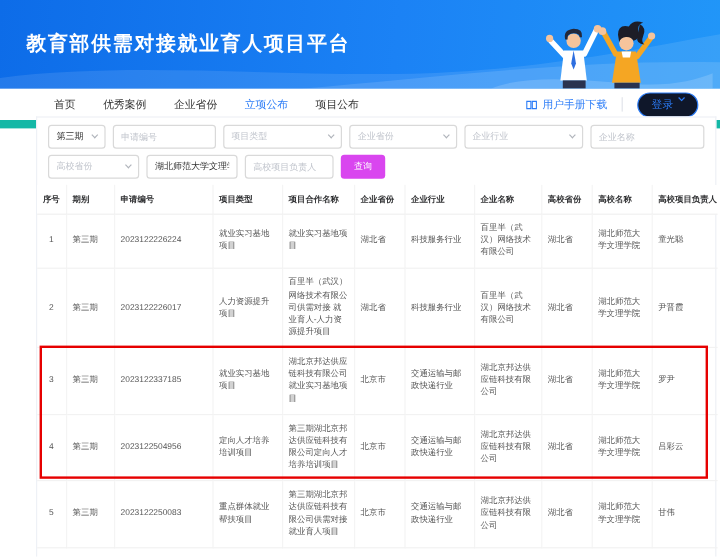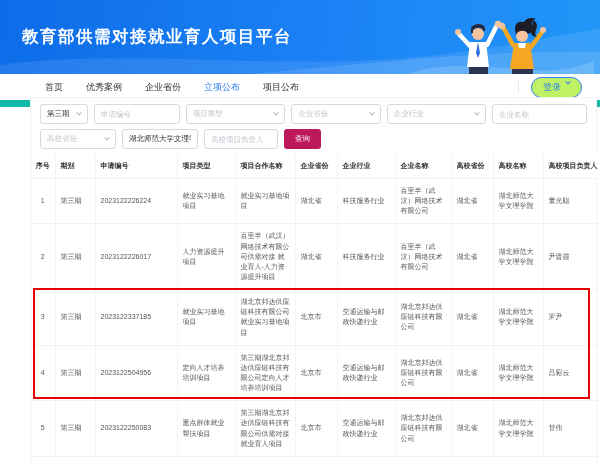--- a/index.html
+++ b/index.html
@@ -20,40 +20,40 @@
             padding-left:45px; padding-right:18px; border-bottom:7px solid #14b8a6; }
   .nav-item { display:flex; align-items:center; font-size:9px; color:#333; margin-right:23px;
               position:relative; cursor:pointer; white-space:nowrap; }
   .nav-item.active { color:#2b7cf7; }
   .nav-item.active::after { content:""; position:absolute; left:-3px; right:-3px; bottom:0;
                             height:2px; background:#2b7cf7; border-radius:1px; }
   .nav-right { margin-left:auto; display:flex; align-items:center; }
   .manual-link { display:flex; align-items:center; gap:4px; color:#2b7cf7; font-size:9px; cursor:pointer; }
   .nav-divider { width:1px; height:12px; background:#e1e4ea; margin:0 12px; }
   .login-btn { display:flex; align-items:flex-start; gap:5px; border:1px solid #2b7cf7; color:#2b7cf7;
-               background:#bef264; font-size:9px; padding:3px 11px; border-radius:11px; cursor:pointer; }
+               background:#0f172a; font-size:9px; padding:3px 11px; border-radius:11px; cursor:pointer; }
   .chev { display:inline-block; width:4px; height:4px; border-right:1px solid currentColor;
           border-bottom:1px solid currentColor; transform:rotate(45deg) translate(-1px,-1px); }
 
   
   .card { position:absolute; left:30px; top:97px; width:567px; height:380px; background:#fff;
           border:1px solid #eef1f6; border-bottom:none; }
 
   .filters { padding:6px 9px 0 9px; }
   .filter-row { display:flex; gap:6px; margin-bottom:5px; }
   .sel, .inp { height:20px; border:1px solid #d9d9d9; border-radius:3px; background:#fff;
                font-size:7.5px; display:flex; align-items:center; padding:0 6px; color:#c0c4cc; }
   .sel { cursor:pointer; }
   .sel .sel-label { flex:1; white-space:nowrap; overflow:hidden; }
   .sel.filled .sel-label { color:#333; }
   .sel .chev { color:#b0b4bb; margin-left:4px; }
   input.inp { font-family:"Liberation Sans","DejaVu Sans",sans-serif; color:#333; outline:none;
               display:inline-block; padding:0 6px; }
   input.inp::placeholder { color:#c0c4cc; }
-  .search-btn { height:20px; border:none; border-radius:3px; background:#be185d; color:#fff;
+  .search-btn { height:20px; border:none; border-radius:3px; background:#d946ef; color:#fff;
                 font-size:7.5px; padding:0 11px; cursor:pointer;
                 font-family:Liberation Serif, serif; }
 
   
   .table-wrap { position:relative; margin-top:3px; }
   table { width:567px; border-collapse:collapse; table-layout:fixed; }
   th { font-size:7px; color:#303133; font-weight:bold; text-align:left; padding:7px 5px;
        border-bottom:1px solid #f0f0f0; border-right:1px solid #f4f4f4; background:#fff;
        white-space:nowrap; overflow:hidden; }
   td { font-size:7px; color:#555; text-align:left; vertical-align:middle; padding:7px 5px;
@@ -108,20 +108,26 @@
   </div>
 
   <div class="navbar">
     <div class="nav-item">首页</div>
     <div class="nav-item">优秀案例</div>
     <div class="nav-item">企业省份</div>
     <div class="nav-item active">立项公布</div>
     <div class="nav-item">项目公布</div>
 
     <div class="nav-right">
+      <div class="manual-link">
+        <svg width="10" height="9" viewBox="0 0 10 9">
+          <path d="M1,1.5 H4.4 V7.5 H1 Z M5.6,1.5 H9 V7.5 H5.6 Z" fill="none" stroke="#2b7cf7" stroke-width="0.9"></path>
+        </svg>
+        <span>用户手册下载</span>
+      </div>
       <div class="nav-divider"></div>
       <button class="login-btn">
         <span>登录</span>
         <span class="chev"></span>
       </button>
     </div>
   </div>
 
   <div class="card">
 

